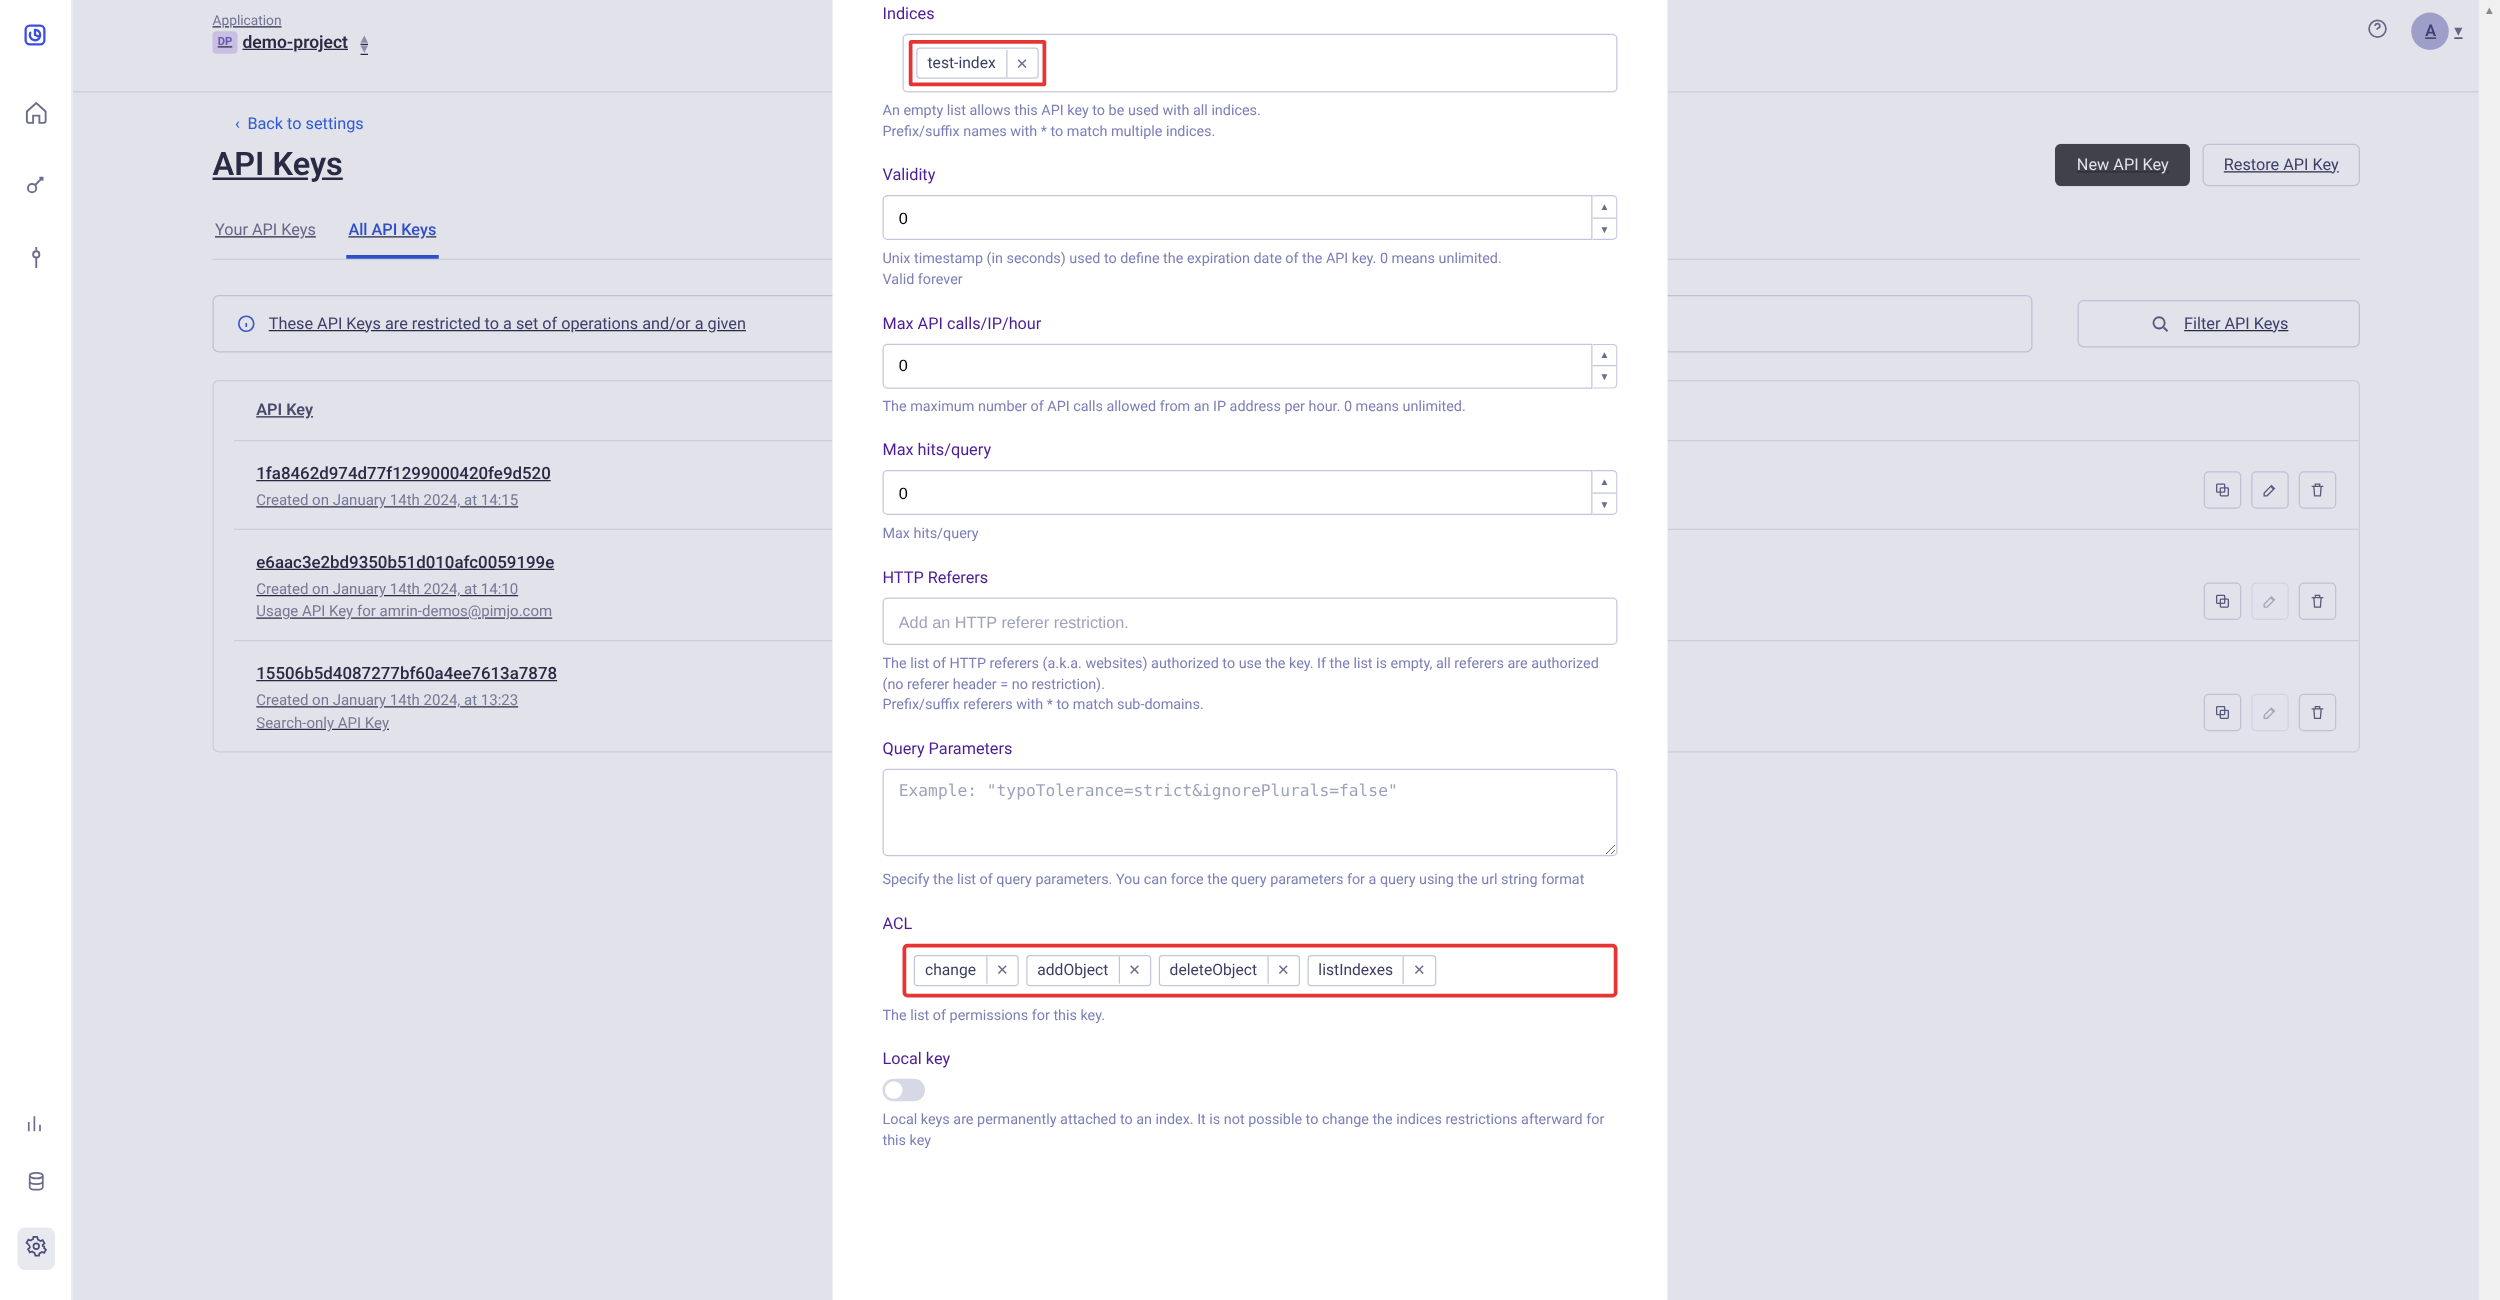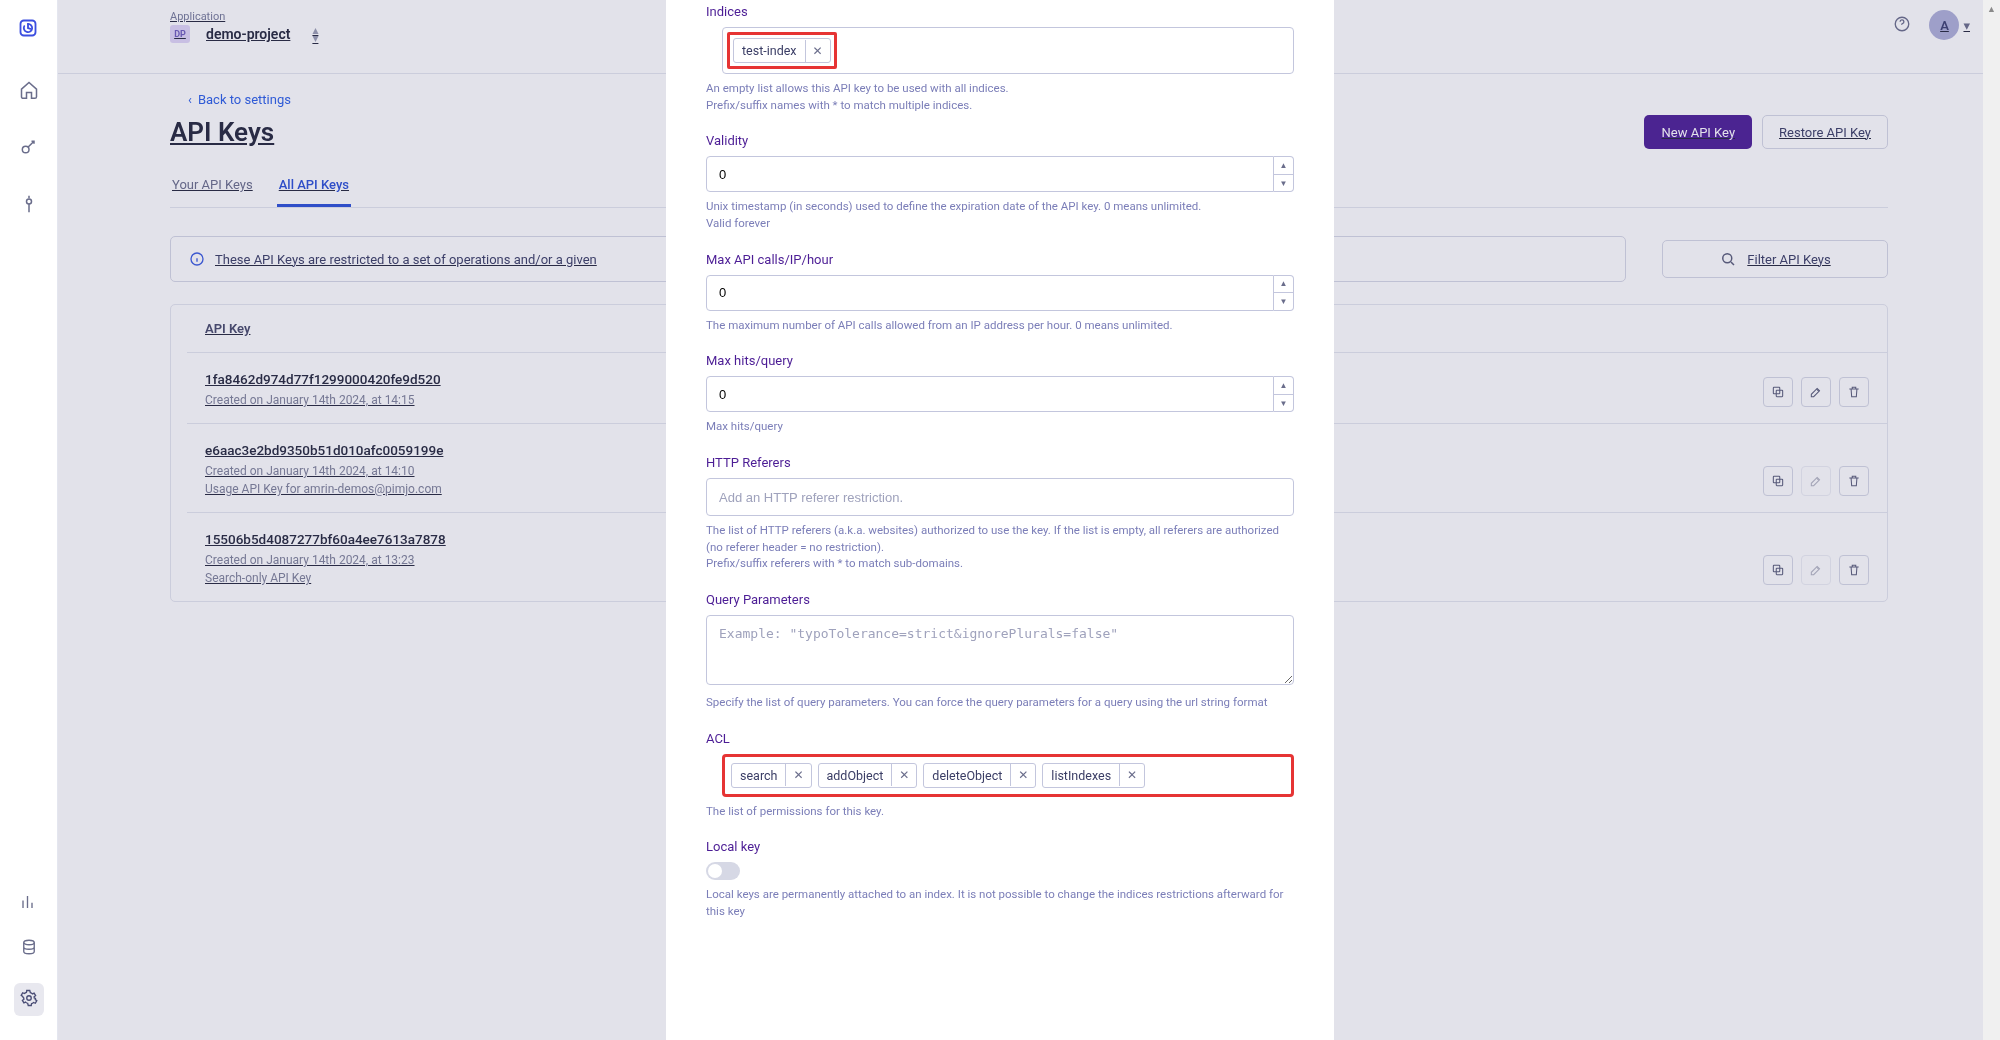--- a/index.html
+++ b/index.html
@@ -24,36 +24,36 @@
 .rail .bottom-icons svg { width: 18px; height: 18px; }
 .rail .icon-wrap.active { background: #e8e8ef; border-radius: 6px; padding: 6px; }
 
 
 .main { flex: 1; display: flex; flex-direction: column; position: relative; text-decoration: underline; }
 
 
 .topbar { display: flex; align-items: center; padding: 10px 30px 30px 112px; border-bottom: 1px solid #e4e6ef; position: relative; z-index: 1; margin-left: 0; }
 .topbar-inner { display: flex; width: 100%; align-items: flex-start; justify-content: space-between; }
 .app-selector .label { font-size: 11px; color: #777b9a; }
-.app-selector .value-row { display: flex; align-items: center; gap: 16px; margin-top: 2px; }
+.app-selector .value-row { display: flex; align-items: center; gap: 4px; margin-top: 2px; }
 .app-selector .badge { width: 20px; height: 18px; background: #e1d6f7; color: #6e5bbd; font-size: 9px; font-weight: 700; border-radius: 3px; display: flex; align-items: center; justify-content: center; }
 .app-selector .name { font-weight: 600; font-size: 14px; }
 .app-selector .caret { color: #9b9eb3; font-size: 12px; margin-left: 6px; line-height: 8px; }
 .top-right { display: flex; align-items: center; gap: 18px; }
 .avatar { width: 30px; height: 30px; border-radius: 50%; background: #aeb0d8; display: flex; align-items: center; justify-content: center; font-weight: 600; color: #3b3e70; }
 .avatar-wrap { display: flex; align-items: center; gap: 4px; }
 
 
 .content { padding: 18px 112px 0; position: relative; z-index: 1; }
 .back-link { display: inline-flex; align-items: center; gap: 6px; color: #2a5ee8; font-size: 13px; margin-bottom: 8px; margin-left: 18px; }
 .title-row { display: flex; align-items: center; justify-content: space-between; }
 .page-title { font-size: 26px; font-weight: 600; color: #23263b; }
 .title-actions { display: flex; gap: 10px; }
 .btn { height: 34px; padding: 0 16px; border-radius: 5px; font-size: 13px; display: inline-flex; align-items: center; cursor: pointer; border: 1px solid transparent; }
-.btn-primary { background: #4c1d95; color: #fff; }
+.btn-primary { background: #404040; color: #fff; }
 .btn-secondary { background: #fff; border-color: #d6d8e5; color: #3a3d65; }
 .tabs { display: flex; gap: 22px; border-bottom: 1px solid #e4e6ef; margin-top: 20px; }
 .tab { padding: 8px 2px 12px; font-size: 13px; color: #6a6d8b; cursor: pointer; }
 .tab.active { color: #2a4fd7; border-bottom: 3px solid #2a4fd7; font-weight: 500; }
 
 .info-banner { margin-top: 28px; border: 1px solid #d6d8e5; border-radius: 5px; padding: 14px 18px; display: flex; align-items: center; gap: 10px; font-size: 13px; color: #3a3d65; }
 .filter-btn { width: 226px; height: 38px; border: 1px solid #d6d8e5; border-radius: 5px; background: #fff; display: flex; align-items: center; justify-content: center; gap: 10px; color: #3a3d65; }
 
 .banner-search-row { display: flex; gap: 36px; align-items: center; margin-top: 28px; }
 .banner-wrap { flex: 1; }
@@ -348,21 +348,21 @@
     <div class="form-group">
       <label class="form-label">Query Parameters</label>
       <textarea class="textarea" placeholder="Example: &quot;typoTolerance=strict&amp;ignorePlurals=false&quot;" style=""></textarea>
       <div class="help-text">Specify the list of query parameters. You can force the query parameters for a query using the url string format</div>
     </div>
 
     <div class="form-group">
       <label class="form-label">ACL</label>
       <div class="tag-field highlight-red" id="acl-tags">
           <span class="tag">
-            <span class="tag-text">search</span>
+            <span class="tag-text">change</span>
             <span class="tag-x">✕</span>
           </span>
           <span class="tag">
             <span class="tag-text">addObject</span>
             <span class="tag-x">✕</span>
           </span>
           <span class="tag">
             <span class="tag-text">deleteObject</span>
             <span class="tag-x">✕</span>
           </span>

